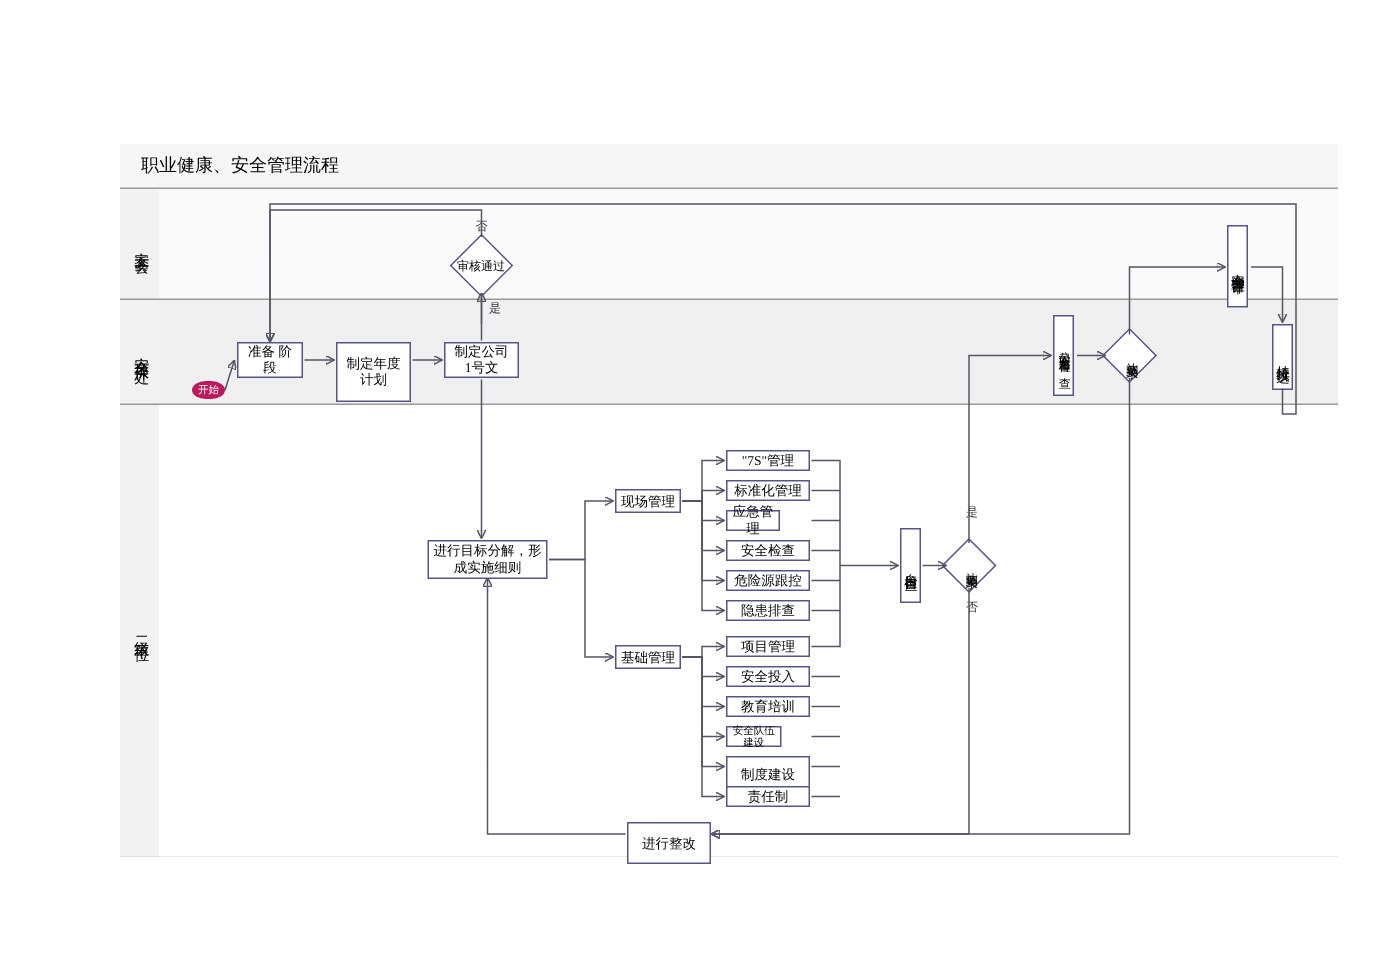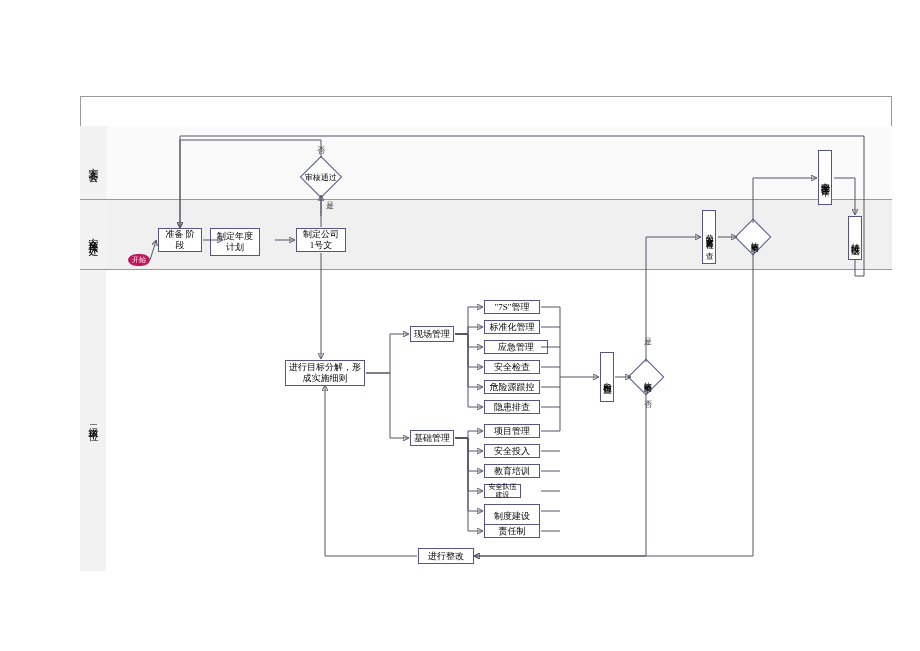--- a/index.html
+++ b/index.html
@@ -25,72 +25,73 @@
 .lbl{position:absolute;font-size:8px;color:#333}
 svg.arrows{position:absolute;left:80px;top:96px;width:812px;height:475px;pointer-events:none}
 svg.arrows line,svg.arrows path{stroke:#556;stroke-width:1;fill:none}
 </style>
 </head>
 <body>
 
 <div class="page">
   <div class="frame"></div>
 
+  <div class="title-band">职业健康、安全管理流程</div>
 
   <div class="lane-labels">
     <div class="lane-label lane1-lbl">安委会</div>
     <div class="lane-label lane2-lbl">安全环保处</div>
     <div class="lane-label lane3-lbl">二级单位</div>
   </div>
 
   <div class="lane1"></div>
   <div class="lane2"></div>
   <div class="lane3"></div>
 
   <div class="start" style="left:128px;top:254px">开始</div>
   <div class="node" style="left:158px;top:228px;width:44px;height:24px">准备
 阶段</div>
-  <div class="node" style="left:210px;top:228px;width:50px;height:28px">制定年度
+  <div class="node" style="left:224px;top:228px;width:50px;height:40px">制定年度
 计划</div>
   <div class="node" style="left:296px;top:228px;width:50px;height:24px">制定公司
 1号文</div>
 
   <div class="diamond" style="left:306px;top:162px;width:30px;height:30px;display:flex;align-items:center;justify-content:center">
     <span>审核通过</span>
   </div>
   <div class="lbl" style="left:317px;top:145px">否</div>
   <div class="lbl" style="left:326px;top:200px">是</div>
 
   <div class="node" style="left:285px;top:360px;width:80px;height:26px">进行目标分解，形
 成实施细则</div>
   <div class="node" style="left:410px;top:326px;width:44px;height:16px">现场管理</div>
   <div class="node" style="left:410px;top:430px;width:44px;height:16px">基础管理</div>
 
   <div class="node" style="left:484px;top:300px;width:56px;height:14px">"7S"管理</div>
   <div class="node" style="left:484px;top:320px;width:56px;height:14px">标准化管理</div>
-  <div class="node" style="left:484px;top:340px;width:64px;height:14px">应急管理</div>
+  <div class="node" style="left:484px;top:340px;width:36px;height:14px">应急管理</div>
   <div class="node" style="left:484px;top:360px;width:56px;height:14px">安全检查</div>
   <div class="node" style="left:484px;top:380px;width:56px;height:14px">危险源跟控</div>
   <div class="node" style="left:484px;top:400px;width:56px;height:14px">隐患排查</div>
 
   <div class="node" style="left:484px;top:424px;width:56px;height:14px">项目管理</div>
   <div class="node" style="left:484px;top:444px;width:56px;height:14px">安全投入</div>
   <div class="node" style="left:484px;top:464px;width:56px;height:14px">教育培训</div>
   <div class="node" style="left:484px;top:484px;width:37px;height:14px;font-size:7px">安全队伍建设</div>
   <div class="node" style="left:484px;top:504px;width:56px;height:24px">制度建设</div>
   <div class="node" style="left:484px;top:524px;width:56px;height:14px">责任制</div>
 
   <div class="node vnode" style="left:600px;top:352px;width:14px;height:50px">自检自查</div>
   <div class="vdiamond" style="left:633px;top:364px;width:26px;height:26px">
       <span>达到要求</span>
     </div>
   <div class="lbl" style="left:644px;top:336px">是</div>
   <div class="lbl" style="left:644px;top:399px">否</div>
 
-  <div class="node" style="left:418px;top:548px;width:56px;height:16px">进行整改</div>
+  <div class="node" style="left:418px;top:548px;width:56px;height:28px">进行整改</div>
 
   <div class="node vnode" style="left:702px;top:210px;width:14px;height:54px;font-size:8px">公司安全监督检
 查</div>
   <div class="vdiamond" style="left:740px;top:224px;width:26px;height:26px">
       <span>达到要求</span>
     </div>
 
   <div class="node vnode" style="left:818px;top:150px;width:14px;height:55px">安全管理评审</div>
   <div class="node vnode" style="left:848px;top:216px;width:14px;height:44px">持续改进</div>
 

